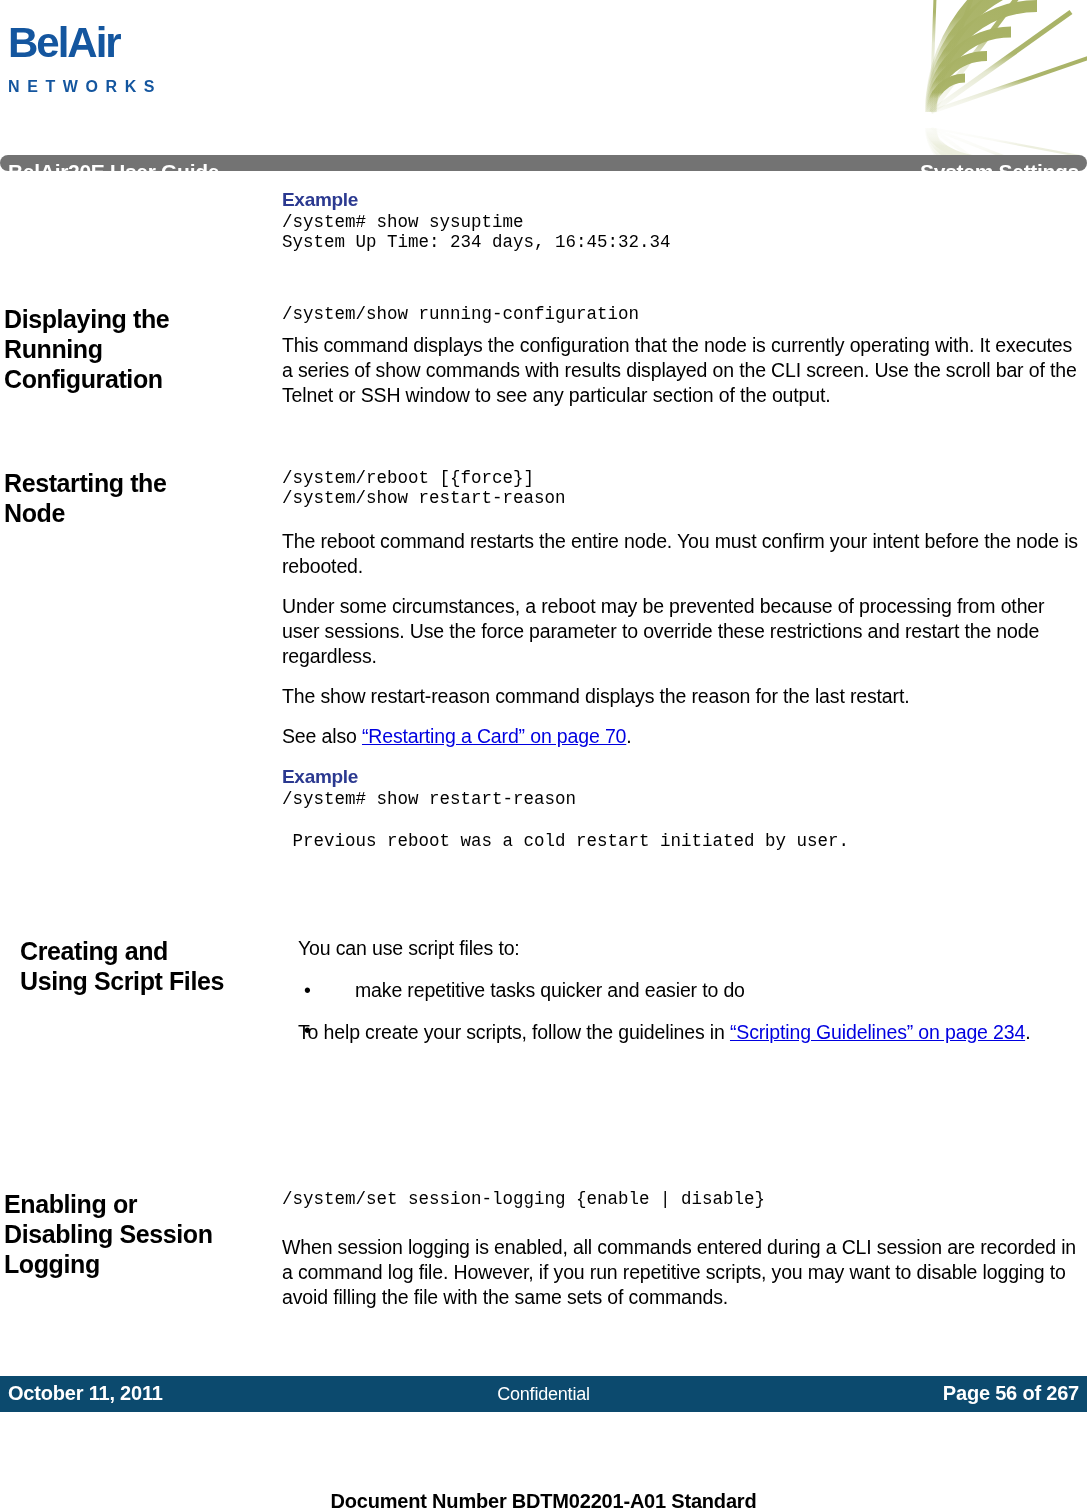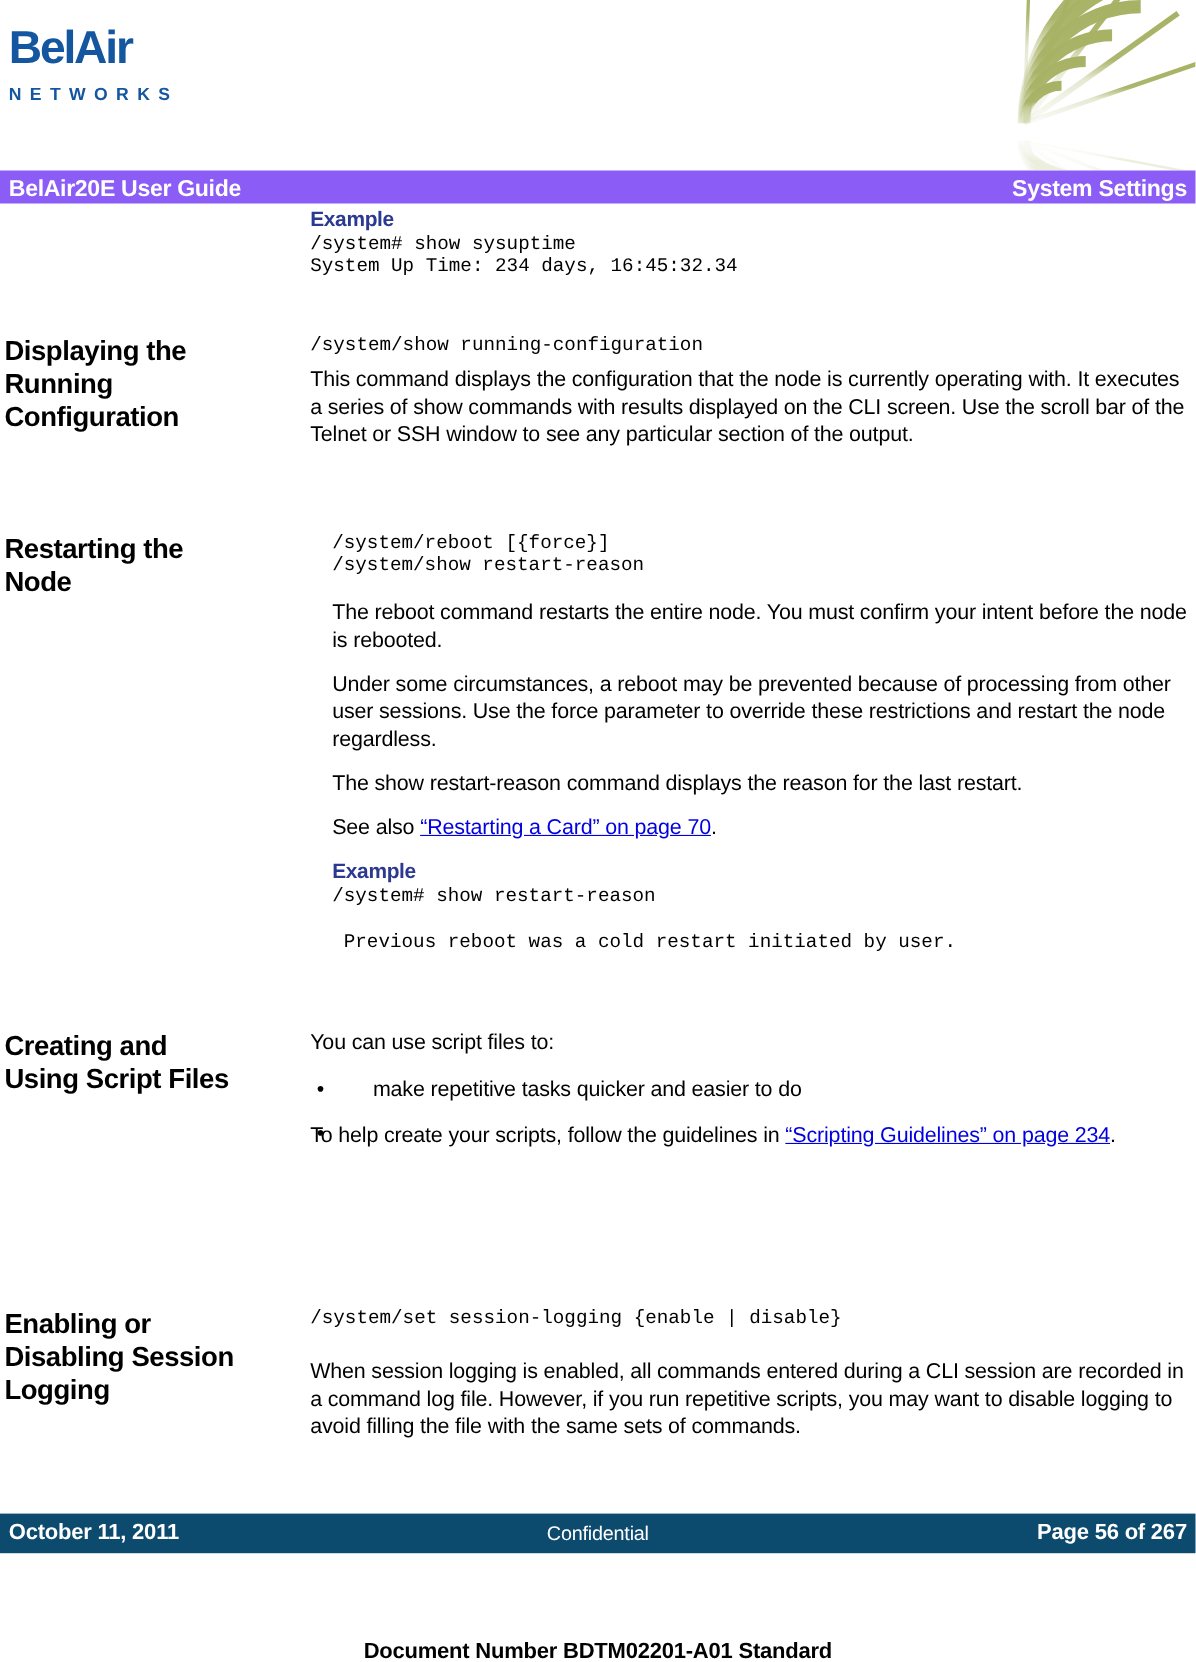--- a/index.html
+++ b/index.html
@@ -61,23 +61,24 @@
     overflow: hidden;
   }
   #web-graphic svg { display: block; }
 
   
   #header-band {
     position: absolute;
     left: 0;
     top: 155px;
     width: 1087px;
-    height: 30px;
-    background: #8b5cf6;
+    height: 16px;
+    background: #737373;
     color: #ffffff;
+    border-radius: 12px;
   }
   #header-band .hb-left {
     position: absolute;
     left: 8px;
     top: 5px;
     font-size: 21px;
     font-weight: bold;
     letter-spacing: -0.3px;
     white-space: nowrap;
   }
@@ -297,21 +298,21 @@
       <div>Displaying the</div>
       <div>Running</div>
       <div>Configuration</div>
     </div>
     <div class="sec-body">
       <pre class="mono" style="margin-bottom:9px;">/system/show running-configuration</pre>
       <p class="body"><span>This command displays the configuration that the node is currently operating with. It executes a series of </span><span class="it">show</span><span> commands with results displayed on the CLI screen. Use the scroll bar of the Telnet or SSH window to see any particular section of the output.</span></p>
     </div>
   </div>
 
-  <div class="section" style="top:295px;gap:20px;">
+  <div class="section" style="top:279px;">
     <div class="sec-head">
       <div>Restarting the</div>
       <div>Node</div>
     </div>
     <div class="sec-body">
       <pre class="mono" style="margin-bottom:21px;">/system/reboot [{force}]
 /system/show restart-reason</pre>
 
       <p class="body"><span>The </span><span class="it">reboot</span><span> command restarts the entire node. You must confirm your intent before the node is rebooted.</span></p>
 
@@ -320,21 +321,21 @@
       <p class="body"><span>The </span><span class="it">show restart-reason</span><span> command displays the reason for the last restart.</span></p>
 
       <p class="body" style="margin-bottom:17px;"><span>See also </span><a class="xref" href="#">“Restarting a Card” on page 70</a><span>.</span></p>
 
       <div class="h-example">Example</div>
       <pre class="mono" style="margin-bottom:22px;">/system# show restart-reason</pre>
       <pre class="mono"> Previous reboot was a cold restart initiated by user.</pre>
     </div>
   </div>
 
-  <div class="section" style="top:747px;">
+  <div class="section" style="top:747px;padding-left:16px;">
     <div class="sec-head">
       <div>Creating and</div>
       <div>Using Script Files</div>
     </div>
     <div class="sec-body">
       <p class="body" style="margin-bottom:17px;">You can use script files to:</p>
       <ul class="bullets">
         <li>
           <span class="bullet-dot">•</span>
           <span>make repetitive tasks quicker and easier to do</span>

